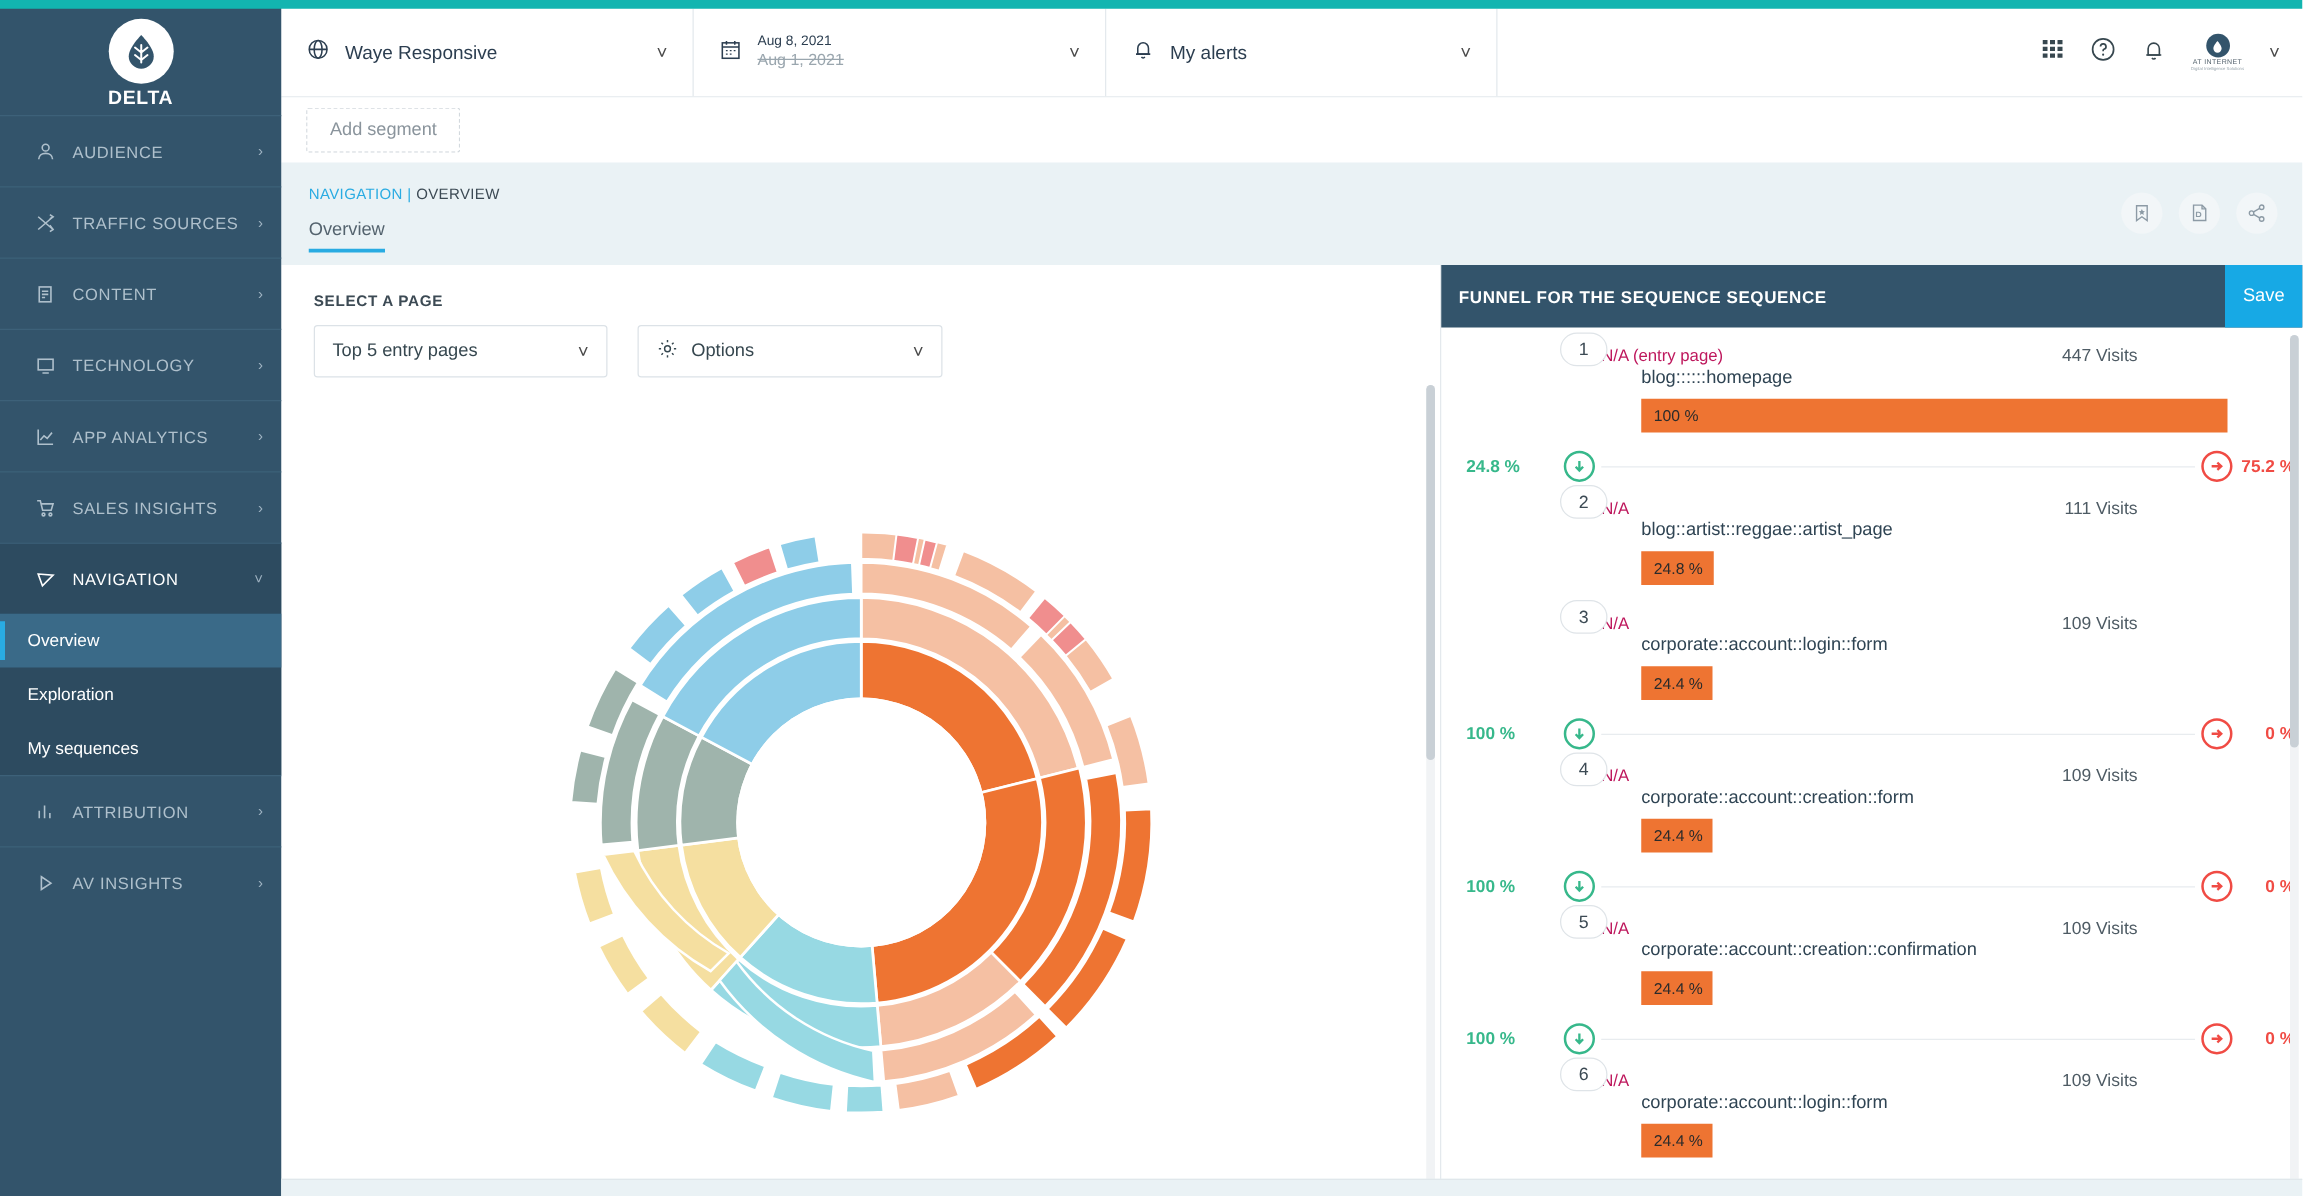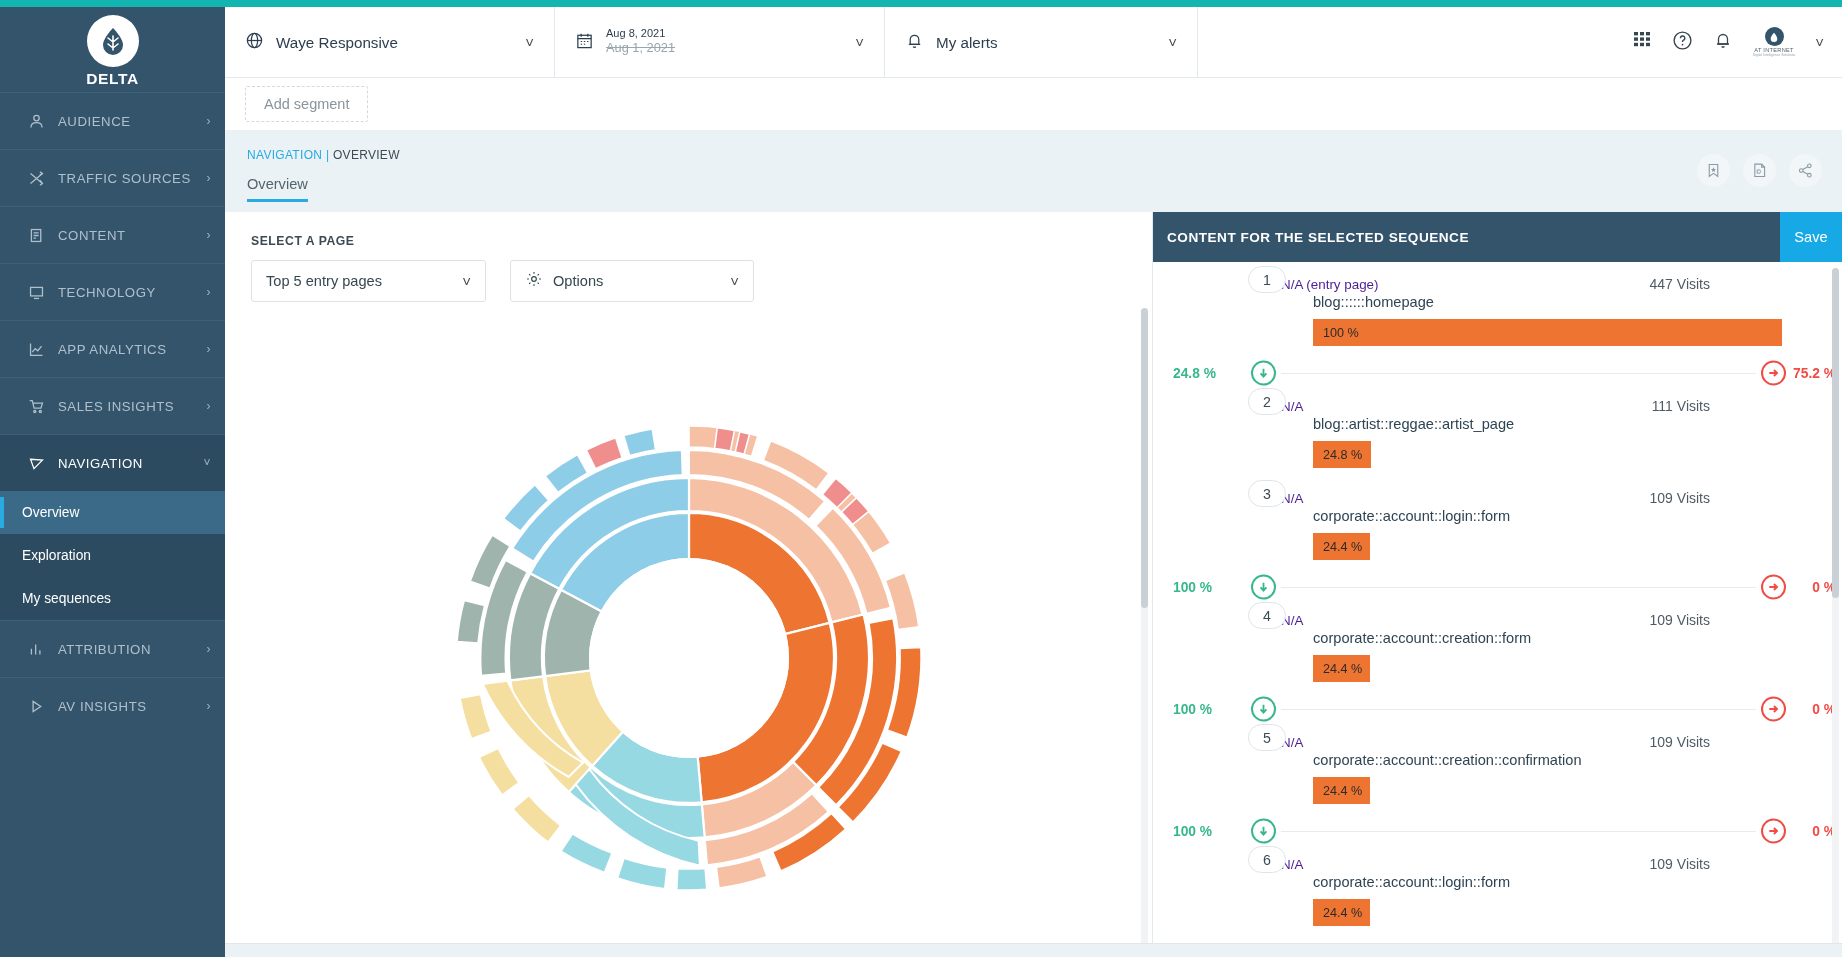--- a/index.html
+++ b/index.html
@@ -168,21 +168,21 @@
   }
   .funnel-body { flex: 1; overflow: hidden; position: relative; padding-top: 4px; }
   .step { position: relative; padding: 0 60px 0 0; }
   .step-row1 { display: flex; align-items: baseline; padding-left: 128px; padding-top: 10px; }
   .stepnum {
     position: absolute; left: 95px; width: 38px; height: 27px;
     border: 1px solid #DFE4E8; border-radius: 14px; background: #fff;
     display: flex; align-items: center; justify-content: center;
     font-size: 14.2px; color: #3C4A54;
   }
-  .na { font-size: 13.4px; color: #4c1d95; flex: 1; }
+  .na { font-size: 13.4px; color: #be185d; flex: 1; }
   .visits { font-size: 14px; color: #4E5B64; padding-right: 72px; }
   .pagename { padding-left: 160px; font-size: 14.6px; color: #2F4453; margin-top: 2px; }
   .barrow { padding-left: 160px; margin-top: 9px; padding-bottom: 12px; }
   .bar {
     height: 27px; background: #EE7432; display: flex; align-items: center;
     padding-left: 10px; color: #2B2B2B; font-size: 12.6px;
   }
   .connector { position: relative; height: 30px; }
   .connector .line {
     position: absolute; left: 128px; right: 86px; top: 50%; height: 1px; background: #E8ECEF;
@@ -554,21 +554,21 @@
           </svg>
         </div>
 
         <div class="scroll-track">
           <div class="scroll-thumb"></div>
         </div>
       </div>
 
       <div class="right-pane">
         <div class="funnel-head">
-          <span class="funnel-title">CONTENT FOR THE SELECTED SEQUENCE</span>
+          <span class="funnel-title">FUNNEL FOR THE SEQUENCE SEQUENCE</span>
           <button class="save-btn">Save</button>
         </div>
 
         <div class="funnel-body">
 
           <div class="step">
             <div class="stepnum">1</div>
             <div class="step-row1">
               <span class="na">N/A (entry page)</span>
               <span class="visits">447 Visits</span>

